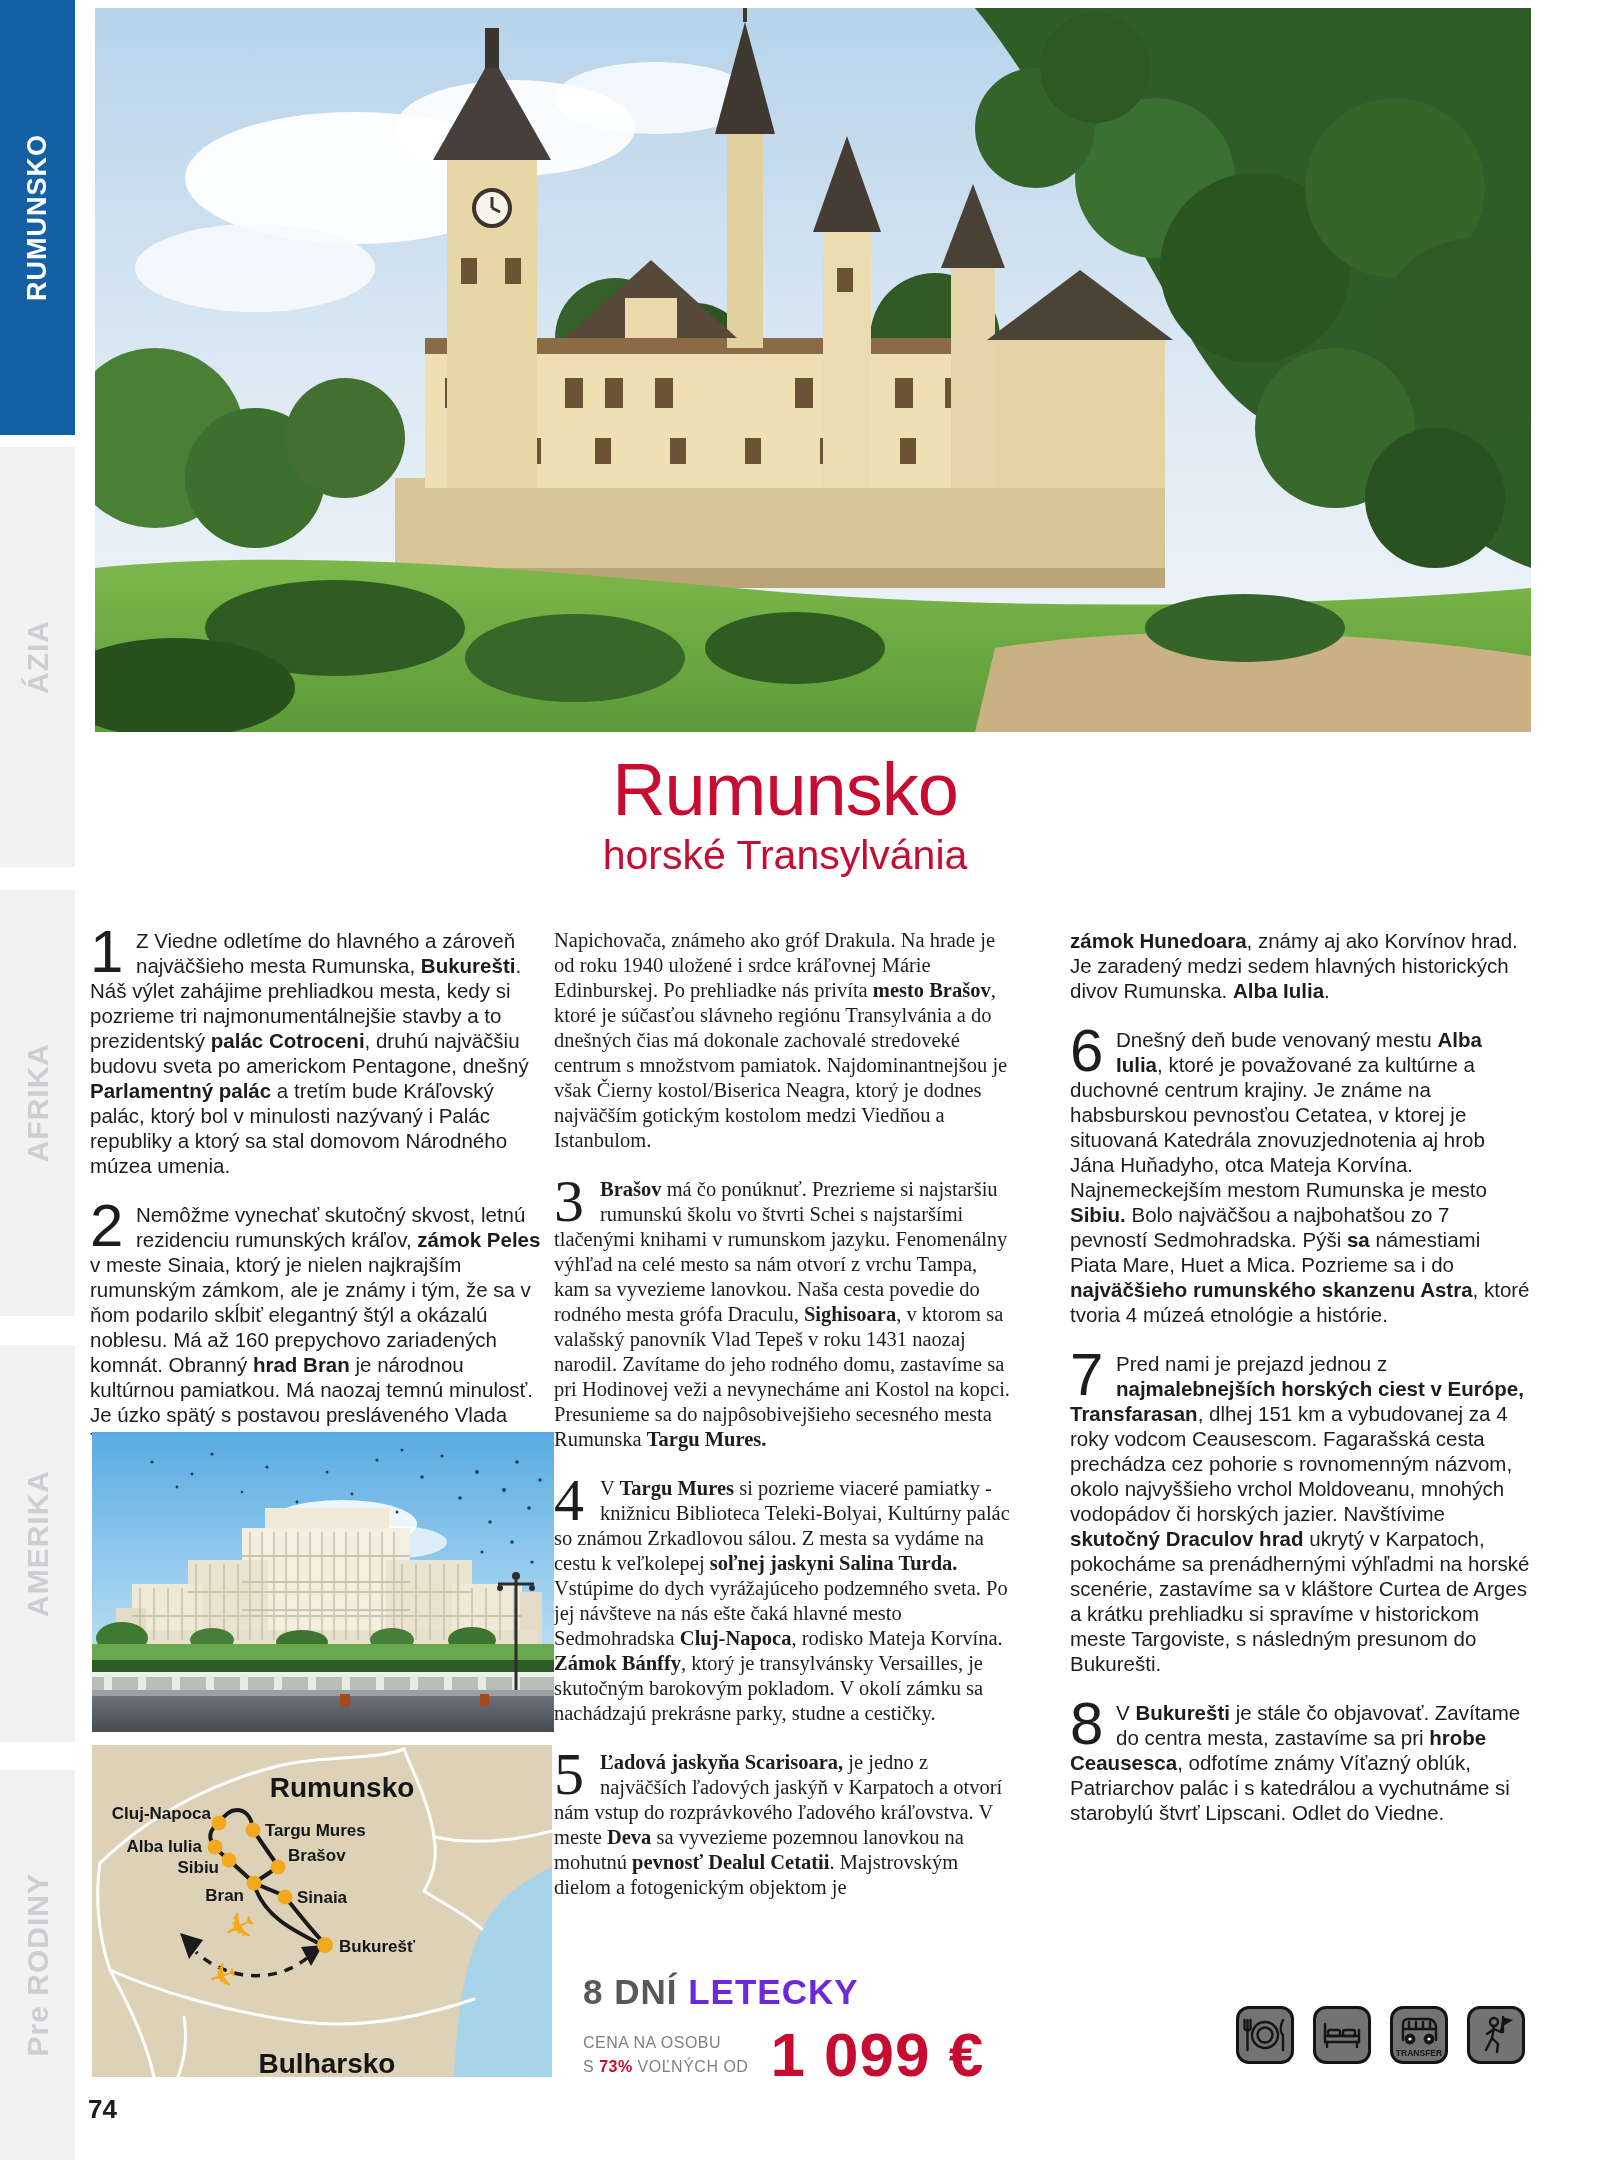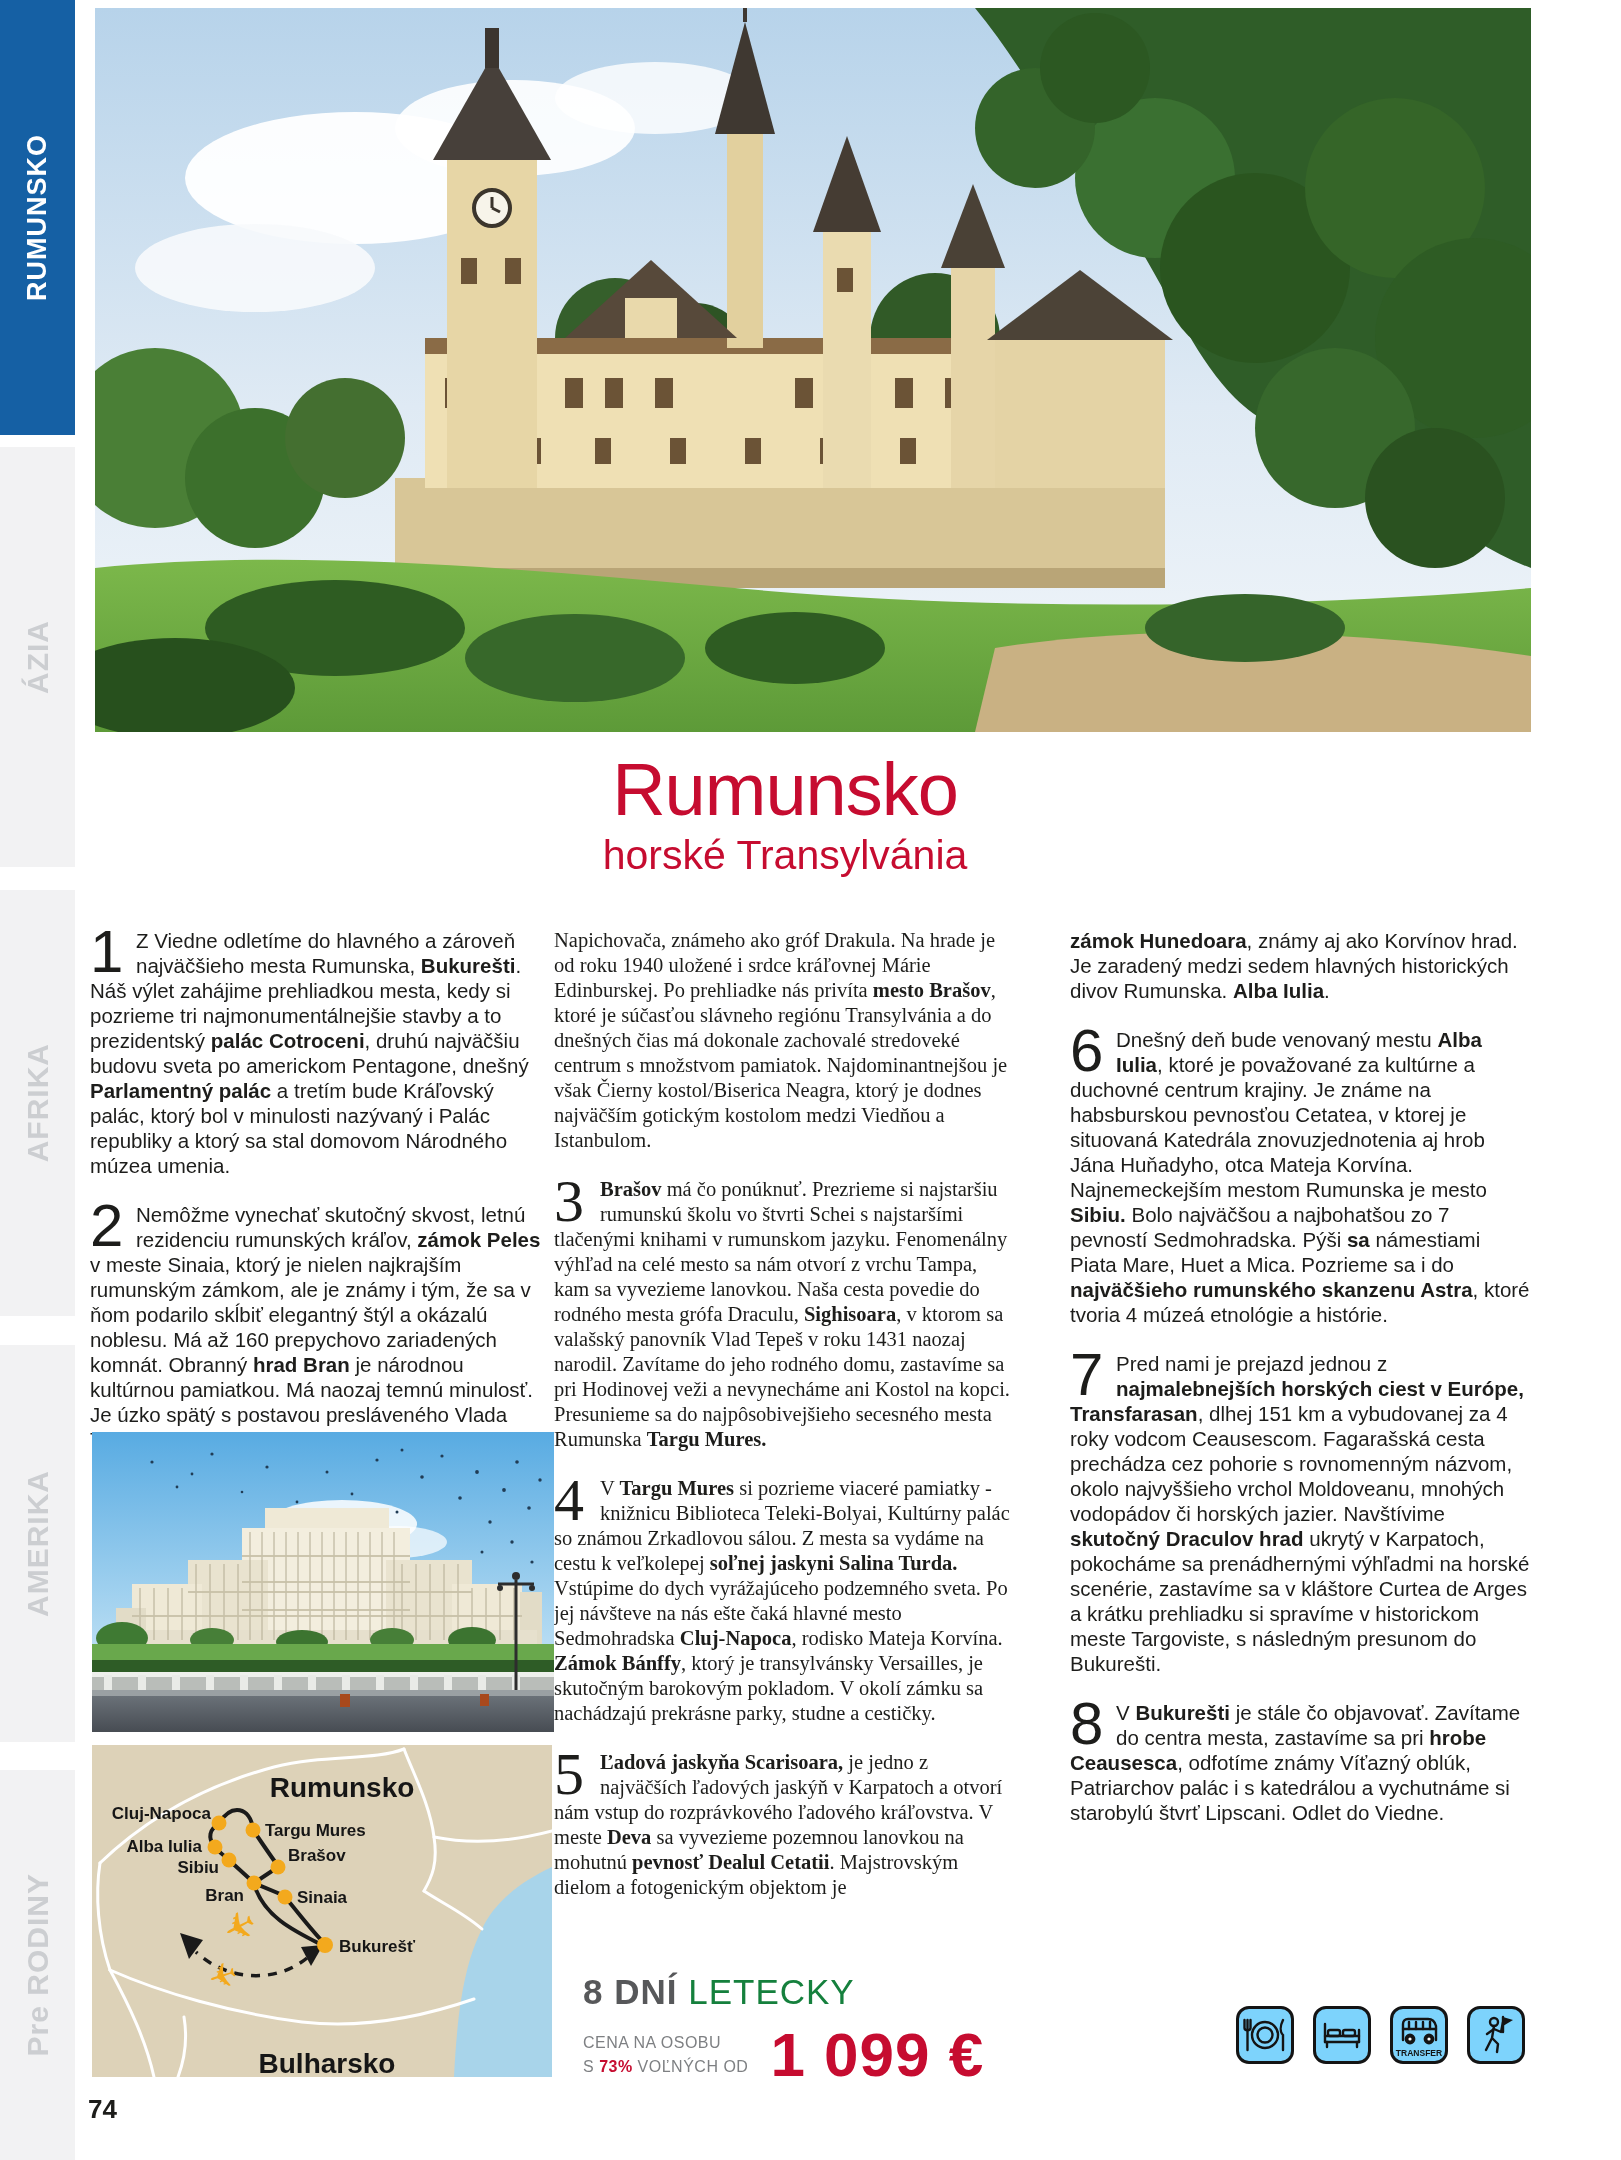--- a/index.html
+++ b/index.html
@@ -28,29 +28,29 @@
   .col{position:absolute;top:928px;width:461px;font-size:20.5px;line-height:25px;text-align:left;}
   .c1{left:90px;} .c2{left:554px;font-family:Liberation Serif, serif;} .c3{left:1070px;}
   .para{margin:0 0 24px 0;}
   .para:after{content:"";display:block;clear:both;}
   .pnum{float:left;width:46px;font-size:60px;line-height:48px;font-weight:300;letter-spacing:-2px;}
   .b{font-weight:bold;}
   
   .pricing{position:absolute;left:583px;top:1972px;width:458px;}
   .dur{font-size:35px;letter-spacing:1px;}
   .dur .strong{color:#57585a;font-weight:bold;}
-  .dur .light{color:#15803d;font-weight:400;}
+  .dur .light{color:#6d28d9;font-weight:700;}
   .prow{display:flex;align-items:center;margin-top:12px;}
   .plines{font-size:16px;line-height:24px;color:#7e8083;letter-spacing:0.5px;white-space:nowrap;}
   .plines .pct{color:#c60c30;font-weight:bold;}
   .pval{font-size:62px;font-weight:bold;color:#c60c30;margin-left:22px;letter-spacing:1px;line-height:1;}
   
   .services{position:absolute;left:1236px;top:2006px;display:flex;gap:19px;}
   .sicon{width:58px;height:58px;border:3px solid #141414;border-radius:13px;box-sizing:border-box;
-         display:flex;align-items:center;justify-content:center;position:relative;background:#7dd3fc;}
+         display:flex;align-items:center;justify-content:center;position:relative;background:#737373;}
   .sicon svg{display:block;}
   .transfer-word{position:absolute;bottom:3px;left:0;right:0;text-align:center;font-size:8.5px;font-weight:bold;color:#141414;letter-spacing:0;}
   
   .pageno{position:absolute;left:88px;top:2094px;font-size:26px;font-weight:bold;color:#1d1d1b;}
   .footnote{position:absolute;left:0;right:0;top:2098px;text-align:center;font-size:18px;color:#2e2e2e;letter-spacing:1.8px;}
   
   text{font-family:"Liberation Sans",sans-serif;}
 </style>
 </head>
 <body>

